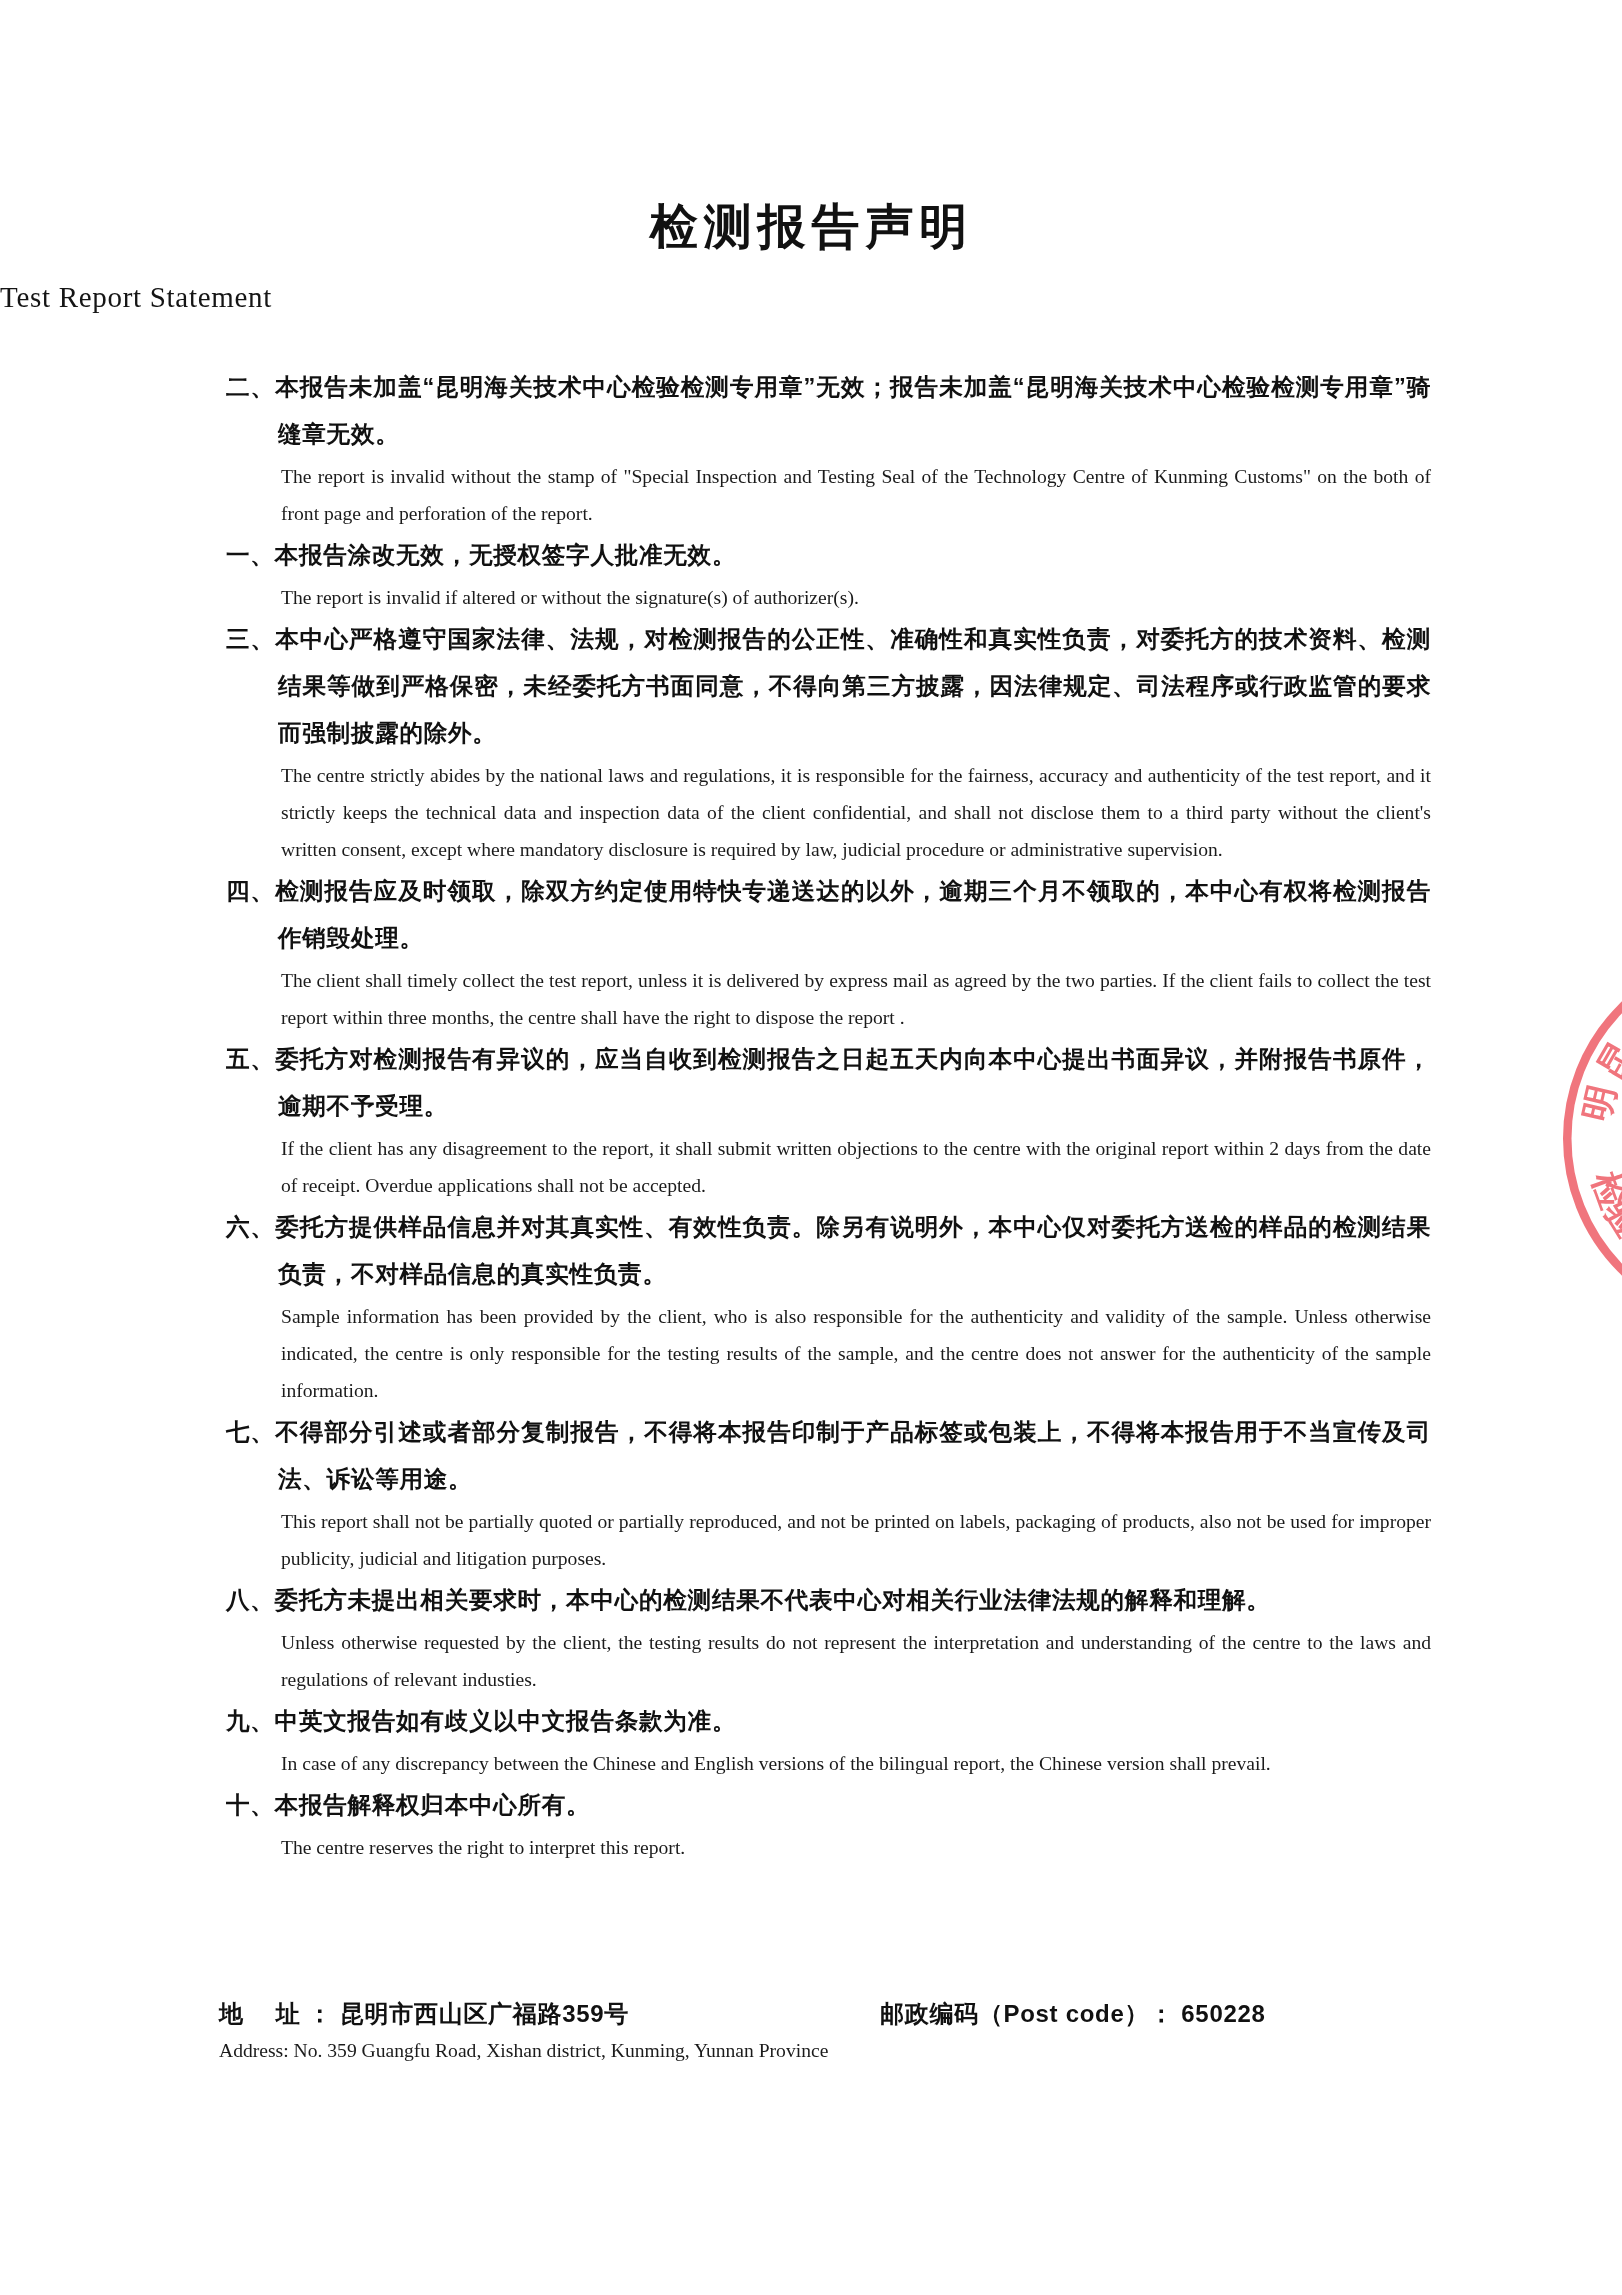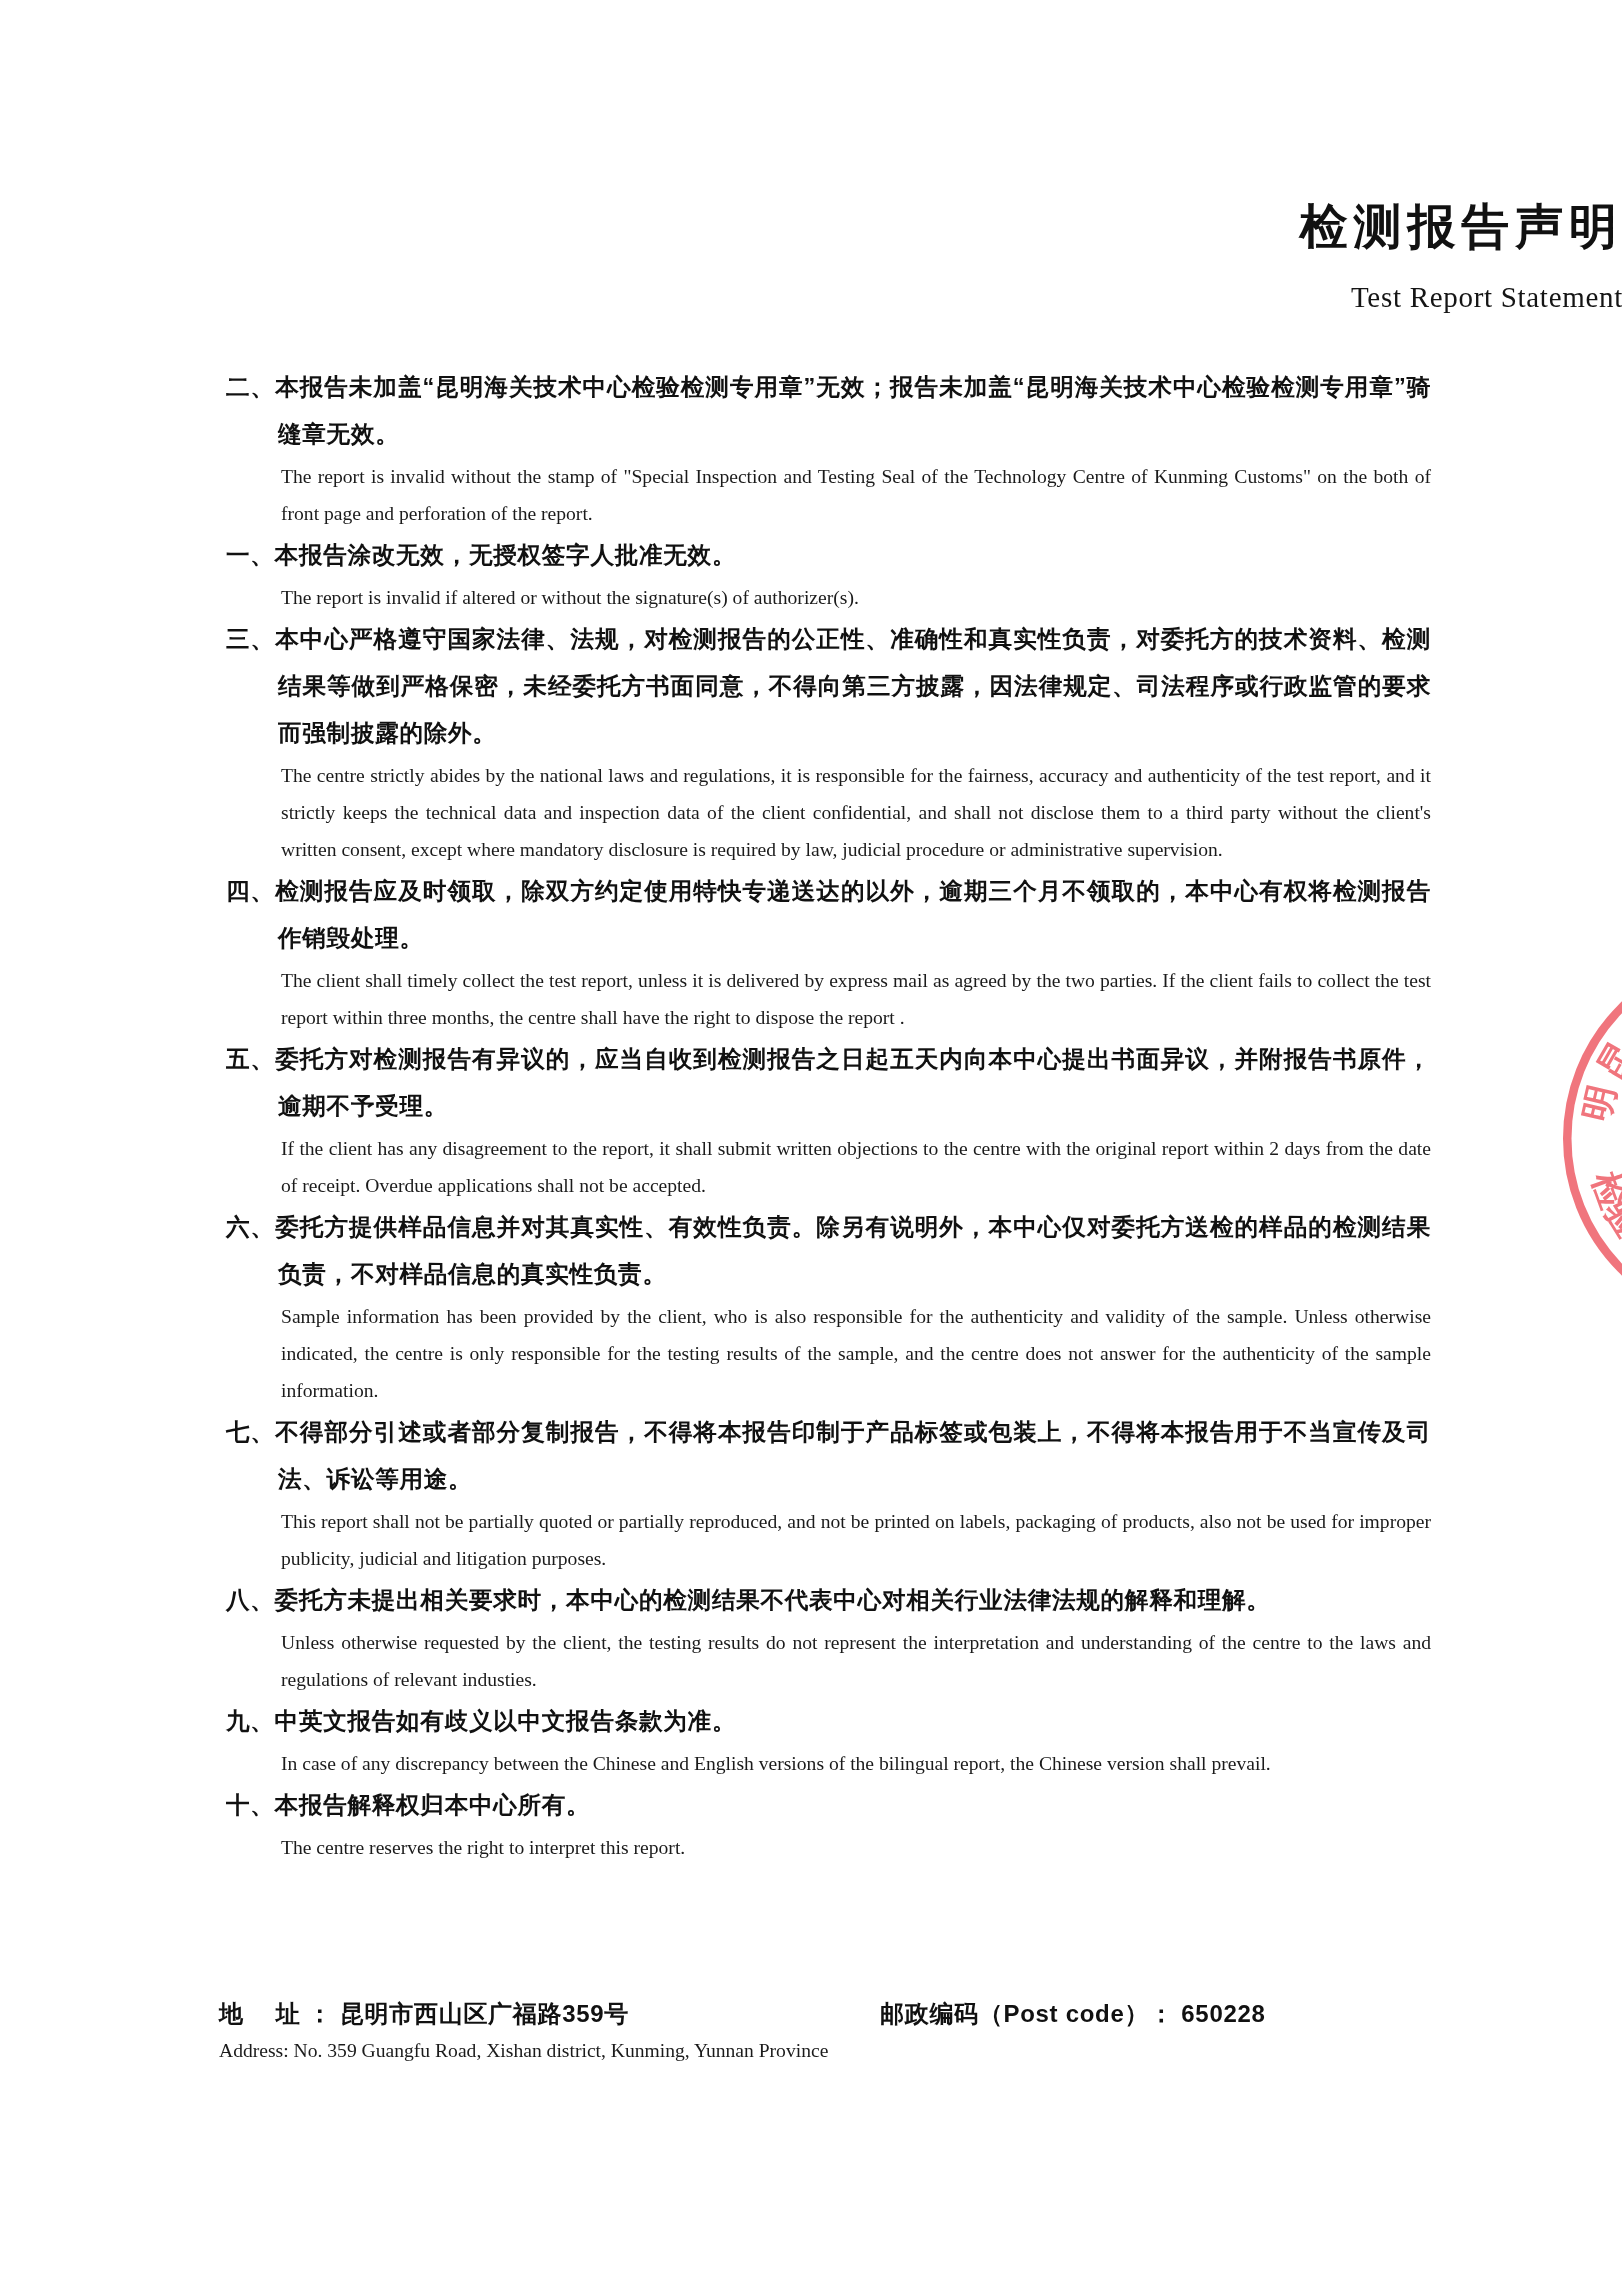--- a/index.html
+++ b/index.html
@@ -7,31 +7,31 @@
     position: relative;
     width: 1623px;
     height: 2295px;
     background: #ffffff;
     overflow: hidden;
     color: #161616;
   }
   .title {
     margin: 0;
     padding-top: 202px;
-    text-align: right;
+    text-align: center;
     font-family: "Liberation Serif", serif;
     font-weight: 700;
     font-size: 48px;
     line-height: 1.05;
     letter-spacing: 5.9px;
     color: #111111;
   }
   .subtitle {
     margin-top: 29px;
-    text-align: right;
+    text-align: left;
     font-family: "Liberation Serif", serif;
     font-size: 29px;
     letter-spacing: 0.7px;
     color: #151515;
   }
   .items {
     margin: 50px 192px 0 226px; 
   }
   .item { margin: 0; }
   .item-zh {

